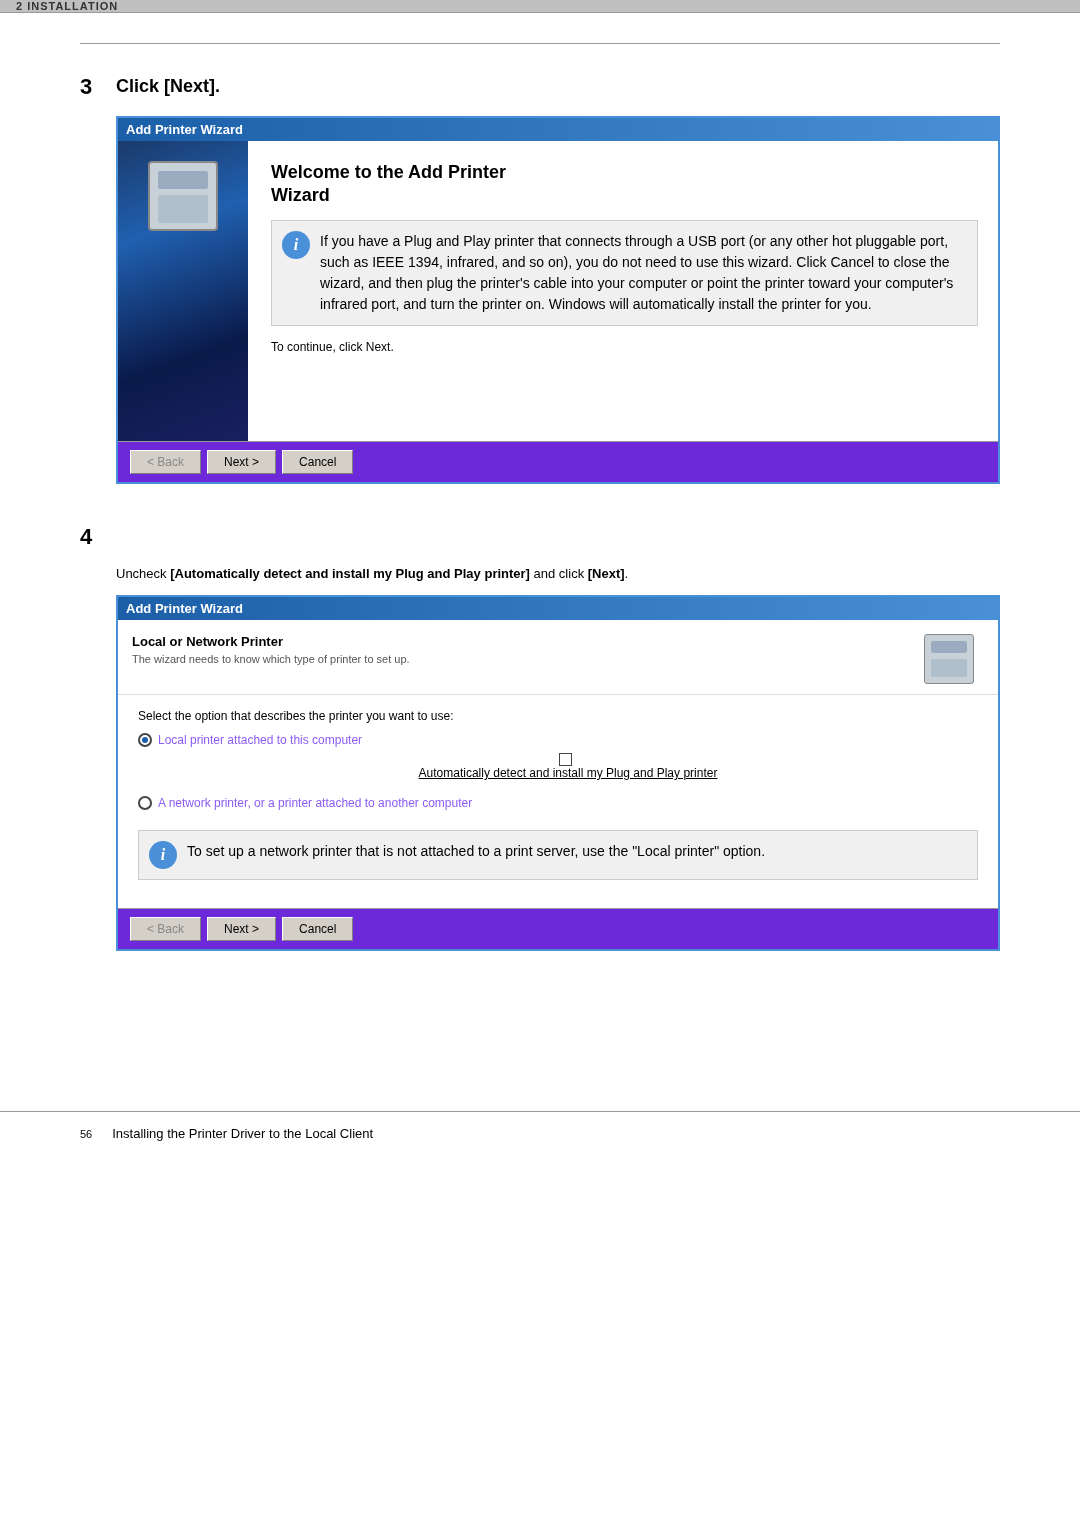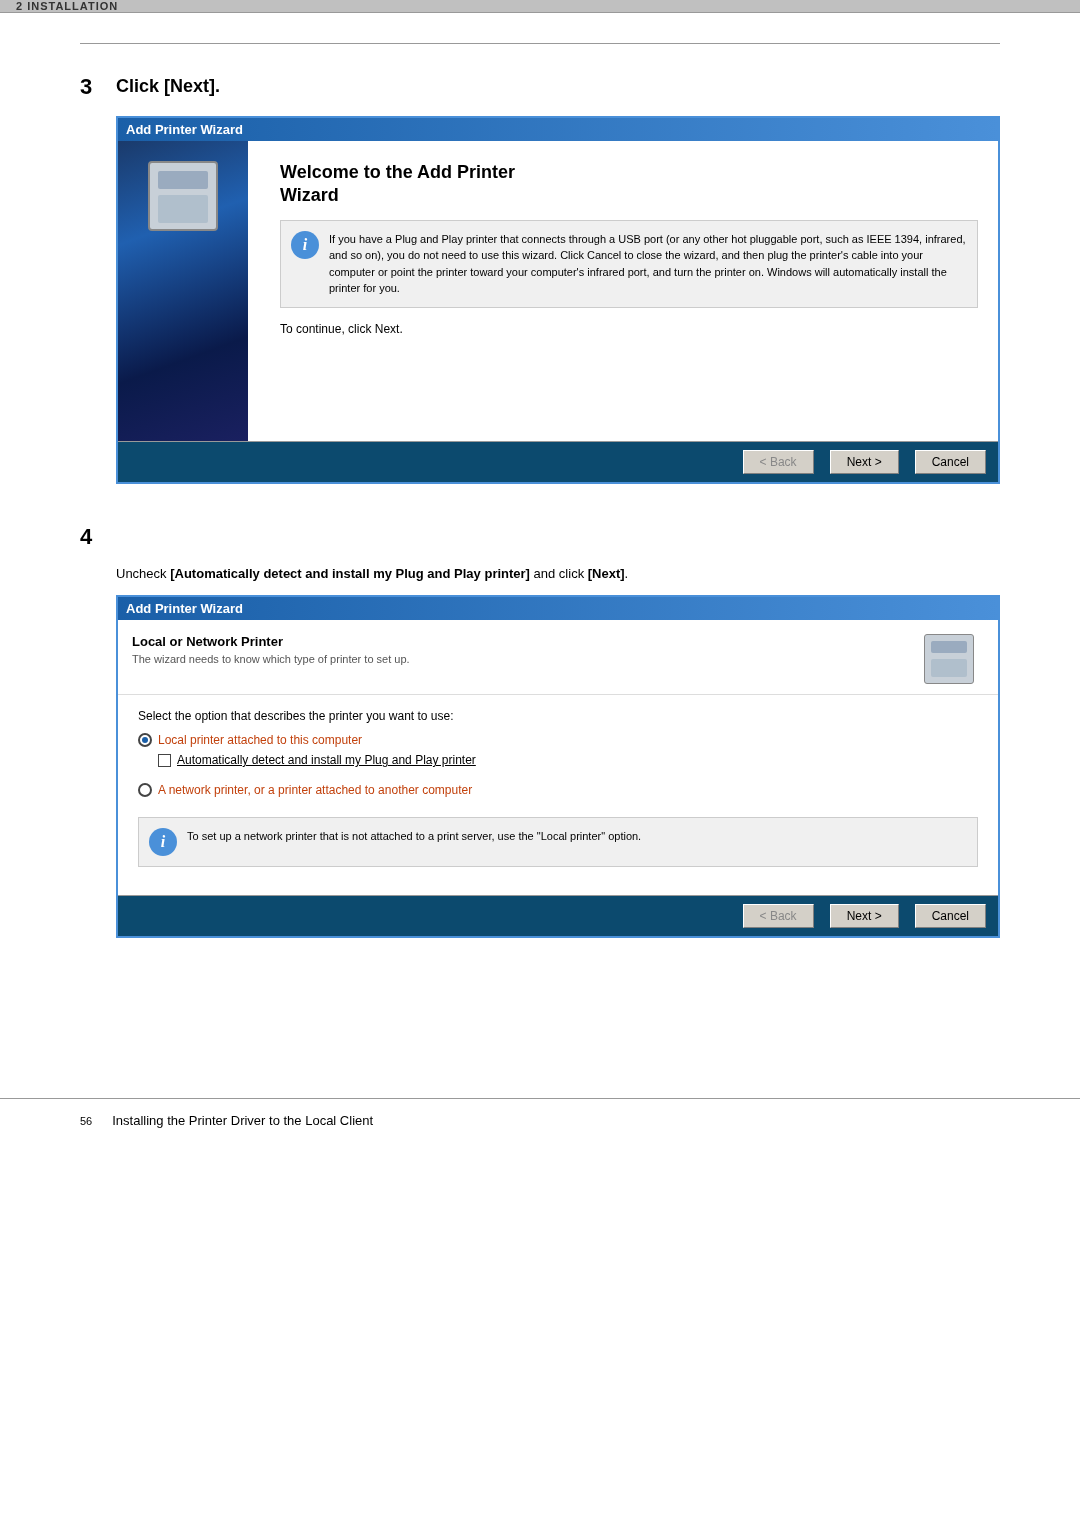--- a/index.html
+++ b/index.html
@@ -133,21 +133,21 @@
       left: 8px;
       right: 8px;
       height: 28px;
       background: #b0bfcc;
       border-radius: 2px;
     }
 
     
     .wizard-right-panel {
       flex: 1;
-      padding: 20px 20px 10px 32px;
+      padding: 20px 20px 10px 23px;
     }
 
     .wizard-welcome-title {
       font-size: 18px;
       font-weight: bold;
       color: #000;
       margin-bottom: 12px;
       line-height: 1.3;
     }
 
@@ -178,39 +178,38 @@
       display: flex;
       align-items: center;
       justify-content: center;
       flex-shrink: 0;
       margin-right: 10px;
       font-style: italic;
       font-family: serif;
     }
 
     .info-text {
-      font-size: 11px;
+      font-size: 14px;
       line-height: 1.5;
       color: #000;
     }
 
     .continue-text {
       font-size: 12px;
       color: #000;
       margin-bottom: 10px;
     }
 
     
     .wizard-button-bar {
-      background: #0c4a6e;
+      background: #6d28d9;
       border-top: 1px solid #999;
       padding: 8px 12px;
       display: flex;
-      justify-content: flex-end;
-      gap: 16px;
+      gap: 6px;
     }
 
     .wizard-btn {
       padding: 4px 16px;
       font-size: 12px;
       background: #d4d0c8;
       border: 1px solid #808080;
       border-top-color: #ffffff;
       border-left-color: #ffffff;
       cursor: pointer;
@@ -312,28 +311,29 @@
       top: 2px;
       left: 2px;
       width: 6px;
       height: 6px;
       background: #1a5fa8;
       border-radius: 50%;
     }
 
     .radio-label {
       font-size: 12px;
-      color: #c2410c;
+      color: #8b5cf6;
     }
 
     .checkbox-option {
       display: flex;
       align-items: center;
       margin-left: 20px;
       margin-bottom: 6px;
+      flex-direction: column;
     }
 
     .checkbox-btn {
       width: 13px;
       height: 13px;
       border: 1px solid #444;
       margin-right: 6px;
       background: #fff;
       flex-shrink: 0;
     }

